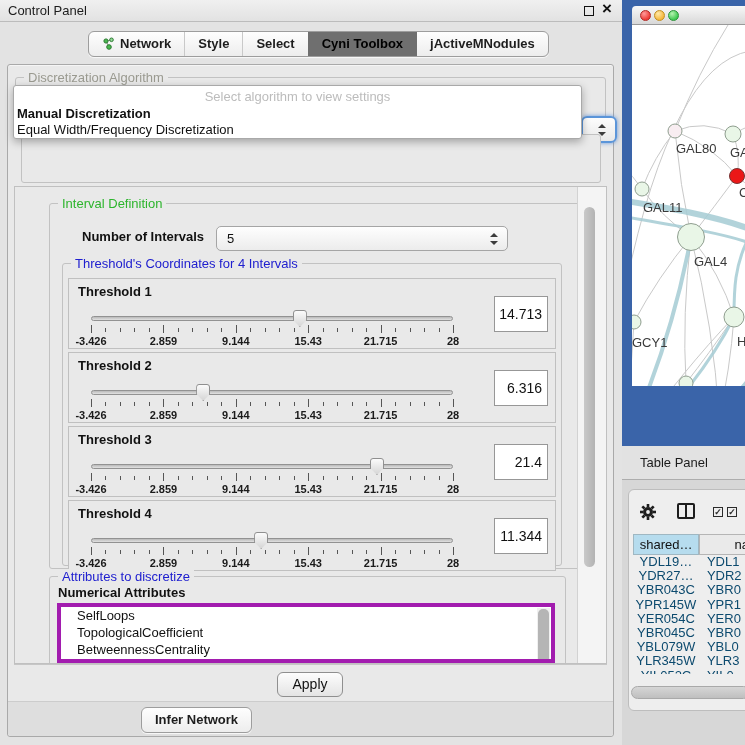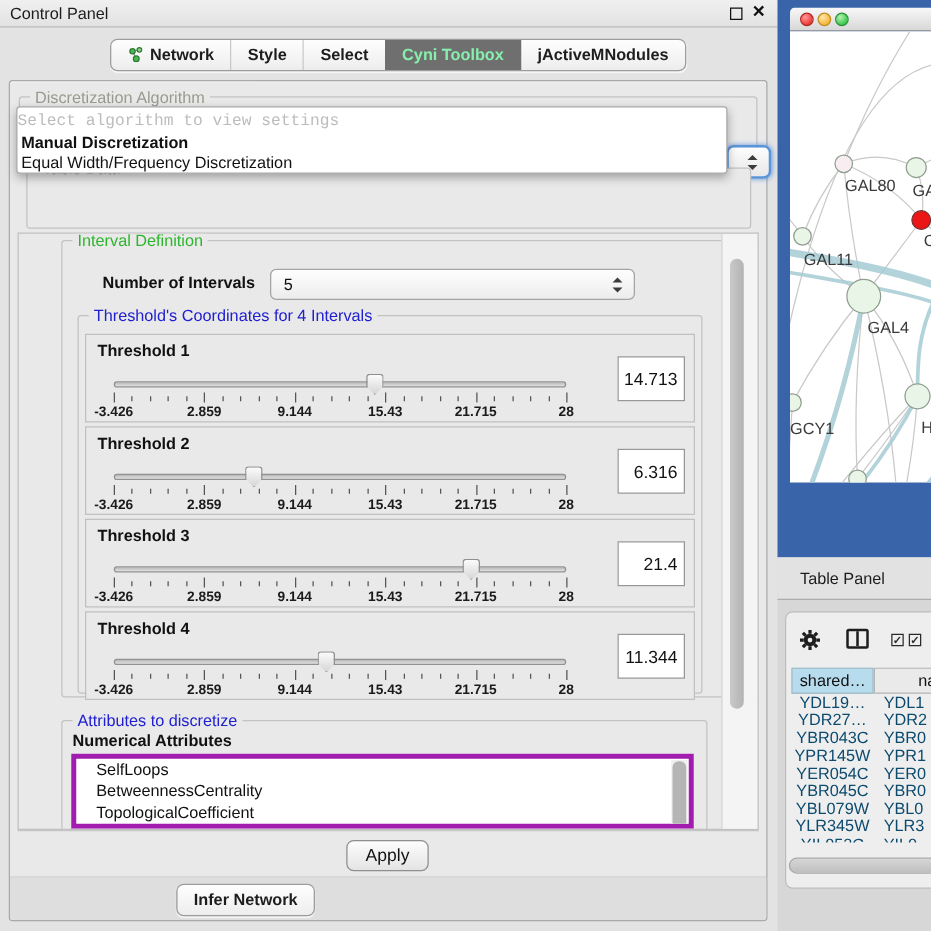--- a/index.html
+++ b/index.html
@@ -9,56 +9,56 @@
   
   #control-panel{position:absolute;left:0;top:0;width:622px;height:745px;background:#e3e3e3;}
   #cp-titlebar{position:absolute;left:0;top:0;width:622px;height:22px;background:linear-gradient(#f0f0f0,#e2e2e2);border-bottom:1px solid #bcbcbc;}
   #cp-title{position:absolute;left:8px;top:3px;font-size:13px;color:#1c1c1c;}
   #cp-float{position:absolute;left:584px;top:6px;width:10px;height:10px;border:1.5px solid #111;background:transparent;}
   #cp-close{position:absolute;left:602px;top:-1px;font-size:17px;font-weight:bold;color:#111;}
 
   .tabstrip{position:absolute;display:flex;border:1px solid #9d9d9d;border-radius:6px;overflow:hidden;background:linear-gradient(#fefefe,#ededed);box-shadow:0 1px 1px rgba(255,255,255,.8);}
   .tabstrip .tab{font-size:13px;font-weight:bold;color:#1d1d1d;padding:4px 13px 5px 13px;white-space:nowrap;display:flex;align-items:center;gap:5px;border-left:1px solid #c9c9c9;}
   .tabstrip .tab:first-child{border-left:none;}
-  .tabstrip .tab.selected{background:#6f6f6f;color:#86efac;border-left-color:#6f6f6f;text-align:center;}
+  .tabstrip .tab.selected{background:#6f6f6f;color:#000000;border-left-color:#6f6f6f;text-align:center;}
   .tabstrip .tab.selected + .tab{border-left-color:#6f6f6f;}
   #top-tabs{left:88px;top:31px;}
   #mode-tabs{left:141px;top:707px;}
 
   #outer-panel{position:absolute;left:7px;top:64px;width:607px;height:673px;background:#e9e9e9;border:1px solid #a9a9a9;border-radius:3px;box-shadow:inset 0 1px 0 #f5f5f5;}
 
   .grp{position:absolute;border:1px solid #c2c2c2;border-radius:3px;}
   .grp-title{position:absolute;top:-8px;left:8px;background:#e9e9e9;padding:0 4px;font-size:13px;white-space:nowrap;}
   .t-green{color:#2db52d;}
   .t-blue{color:#2020cf;}
   .t-dim{color:#9a9a90;}
 
   #algo-group{left:7px;top:12px;width:591px;height:58px;}
   #algo-combo-peek{position:absolute;left:565px;top:38px;width:36px;height:27px;border:2px solid #5b95d9;border-radius:6px;background:linear-gradient(#fdfdfd,#e8e8e8);box-shadow:0 0 4px rgba(70,130,215,.8);}
 
   #algo-popup{position:absolute;left:5px;top:20px;width:569px;height:54px;background:#ffffff;border:1px solid #a9a9a9;border-radius:3px;box-shadow:0 3px 8px rgba(0,0,0,.3);z-index:20;}
-  #algo-popup .ph{position:absolute;left:0;top:3px;width:100%;font-size:13px;color:#bcbcbc;font-family:Liberation Mono, monospace;}
+  #algo-popup .ph{position:absolute;left:0;top:3px;width:100%;text-align:center;font-size:13px;color:#bcbcbc;}
   #algo-popup .opt{position:absolute;left:3px;font-size:13px;color:#111;white-space:nowrap;}
   #algo-popup .opt.b{font-weight:bold;top:20px;}
   #algo-popup .opt.n{top:36px;}
 
   #tabledata-group{left:13px;top:69px;width:580px;height:49px;background:#e9e9e9;}
   .combo{position:absolute;background:linear-gradient(#fefefe,#ececec);border:1px solid #a5a5a5;border-radius:5px;font-size:13px;color:#111;}
   .combo .val{position:absolute;left:10px;top:4px;white-space:nowrap;}
   .spinner{position:absolute;right:9px;top:50%;transform:translateY(-50%);width:8px;height:12px;}
   .spinner:before,.spinner:after{content:"";position:absolute;left:0;border-left:4px solid transparent;border-right:4px solid transparent;}
   .spinner:before{top:0;border-bottom:4px solid #3c3c3c;}
   .spinner:after{bottom:0;border-top:4px solid #3c3c3c;}
   #tabledata-combo{left:8px;top:16px;width:564px;height:26px;}
 
   #content-panel{position:absolute;left:6px;top:121px;width:593px;height:478px;background:#e9e9e9;border:1px solid #c0c0c0;overflow:hidden;}
   #v-scroll-track{position:absolute;left:562px;top:0px;width:29px;height:478px;background:#f4f4f4;border-left:1px solid #d2d2d2;}
   #v-scroll-thumb{position:absolute;left:6px;top:20px;width:11px;height:360px;border-radius:6px;background:linear-gradient(90deg,#c9c9c9,#b3b3b3);}
 
-  #interval-group{left:34px;top:5px;width:566px;height:366px;}
+  #interval-group{left:34px;top:16px;width:566px;height:366px;}
   #numint-label{position:absolute;left:32px;top:25px;font-size:13px;font-weight:bold;color:#111;}
   #numint-combo{left:166px;top:22px;width:292px;height:25px;}
   #thr-group{left:12px;top:59px;width:500px;height:303px;}
 
   .thr-row{position:absolute;left:5px;width:488px;height:71px;border:1px solid #c0c0c0;background:#e9e9e9;}
   .thr-label{position:absolute;left:9px;top:5px;font-size:13px;font-weight:bold;color:#111;}
   .slider-zone{position:absolute;left:14px;top:32px;width:380px;height:36px;}
   .slider-track{position:absolute;left:8px;top:5px;width:362px;height:5px;border:1px solid #929292;border-radius:4px;background:linear-gradient(#b9b9b9,#e2e2e2);}
   .slider-thumb{position:absolute;top:-1px;width:14px;height:17px;background:linear-gradient(#fbfbfb,#d6d6d6);border:1px solid #8f8f8f;border-radius:3px 3px 1px 1px;clip-path:polygon(0 0,100% 0,100% 58%,50% 100%,0 58%);z-index:3;}
   .ticks{position:absolute;left:0;top:14px;width:380px;height:9px;}
@@ -361,22 +361,22 @@
               <div class="thr-value">11.344</div>
             </div>
           </div>
         </div>
 
         <div id="attr-group" class="grp">
           <span class="grp-title t-blue">Attributes to discretize</span>
           <span id="attr-sub">Numerical Attributes</span>
           <div id="attr-list">
             <div class="item">SelfLoops</div>
+            <div class="item">TopologicalCoefficient</div>
             <div class="item">BetweennessCentrality</div>
-            <div class="item">TopologicalCoefficient</div>
             <div id="attr-scroll">
                 <div class="thumb"></div>
               </div>
           </div>
         </div>
 
         <div id="v-scroll-track">
           <div id="v-scroll-thumb"></div>
         </div>
       </div>

